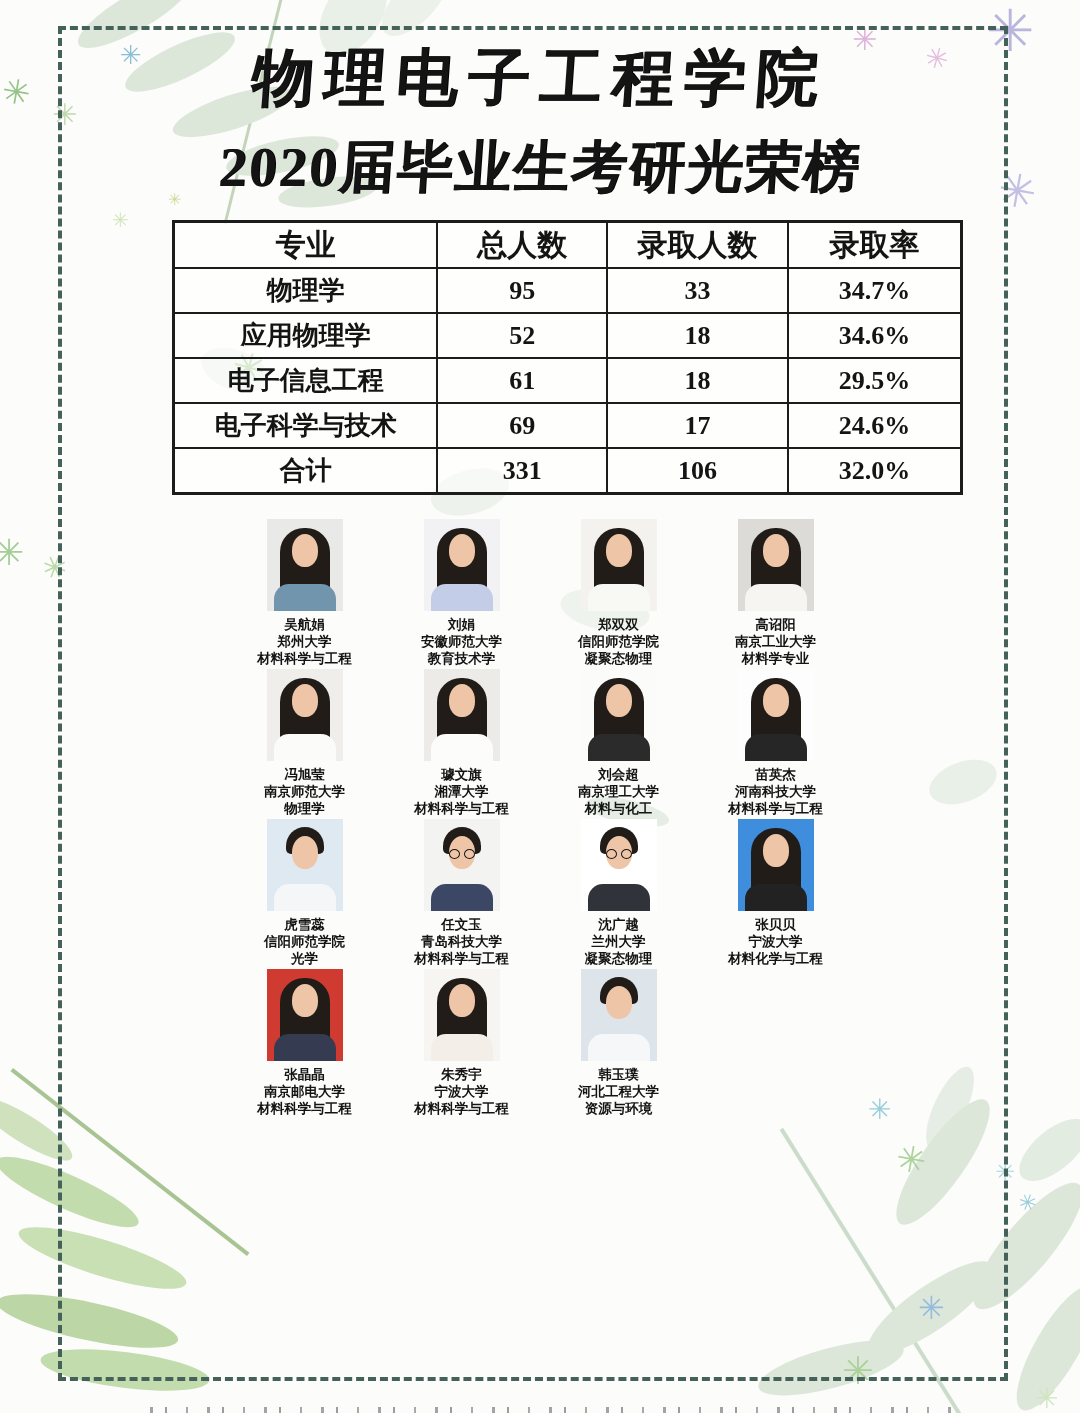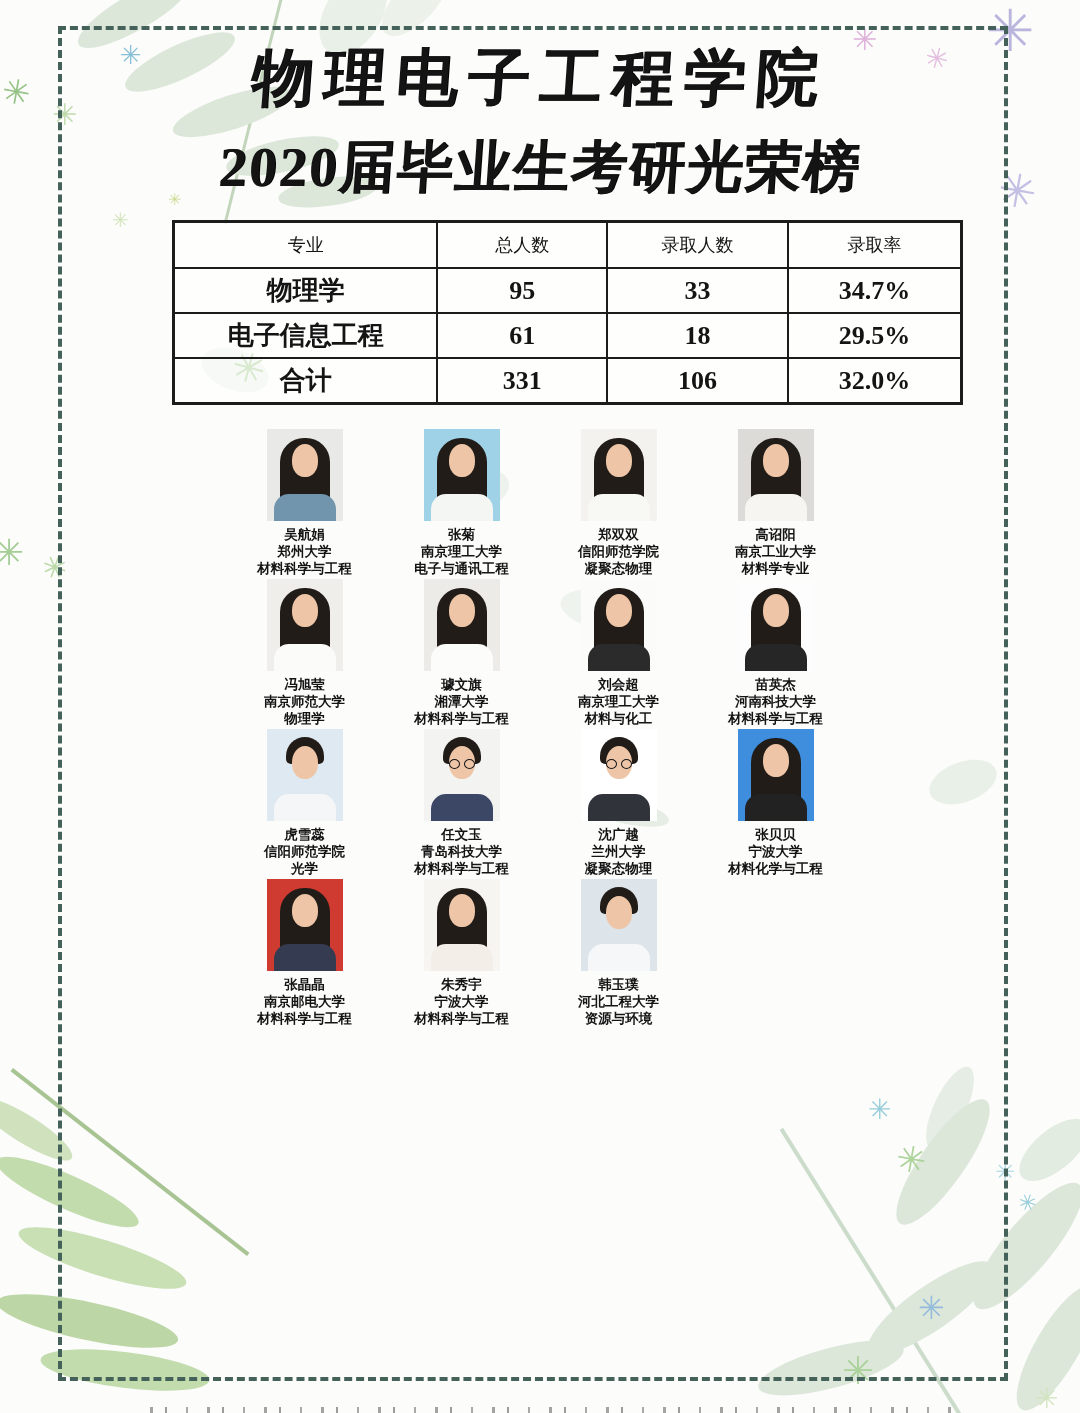--- a/index.html
+++ b/index.html
@@ -32,21 +32,21 @@
     letter-spacing:2px; transform:skewX(-4deg); text-shadow:1px 0 0 #000;
   }
   .para{
     width:820px; margin:16px auto 0; font-size:30px; line-height:37px;
     text-align:justify; text-indent:60px; font-weight:600;
   }
   .stats{
     margin:14px 0 0 172px; width:791px; border-collapse:collapse;
     text-align:center; border:3px solid #1c1c1c; background:rgba(255,255,255,.55);
   }
-  .stats th{border:2px solid #1c1c1c; height:42px; font-size:18px; font-weight:400;text-align:center;}
+  .stats th{border:2px solid #1c1c1c; height:42px; font-size:30px; font-weight:700;text-align:center;}
   .stats td{border:2px solid #1c1c1c; height:41px; font-size:26px; font-weight:600;}
   .stats .c0{width:33.5%;} .stats .c1{width:21.5%;} .stats .c2{width:23%;} .stats .c3{width:22%;}
   .outro{margin-top:20px;}
   
   .grid{
     margin-top:22px; display:grid; grid-template-columns:repeat(4,157px);
     justify-content:center;
   }
   .card{height:150px; display:flex; flex-direction:column; align-items:center;justify-content:flex-end;}
   .photo{position:relative; width:76px; height:92px; overflow:hidden; flex:none;}
@@ -147,26 +147,38 @@
         </tr>
       </thead>
       <tbody id="table-body">
           <tr>
             <td class="c0">物理学</td>
             <td class="c1">95</td>
             <td class="c2">33</td>
             <td class="c3">34.7%</td>
           </tr>
           <tr>
+            <td class="c0">应用物理学</td>
+            <td class="c1">52</td>
+            <td class="c2">18</td>
+            <td class="c3">34.6%</td>
+          </tr>
+          <tr>
             <td class="c0">电子信息工程</td>
             <td class="c1">61</td>
             <td class="c2">18</td>
             <td class="c3">29.5%</td>
           </tr>
           <tr>
+            <td class="c0">电子科学与技术</td>
+            <td class="c1">69</td>
+            <td class="c2">17</td>
+            <td class="c3">24.6%</td>
+          </tr>
+          <tr>
             <td class="c0">合计</td>
             <td class="c1">331</td>
             <td class="c2">106</td>
             <td class="c3">32.0%</td>
           </tr>
         </tbody>
     </table>
 
 
     <div id="students-grid" class="grid">
@@ -176,29 +188,29 @@
             <div class="face"></div>
             <div class="torso" style="background: rgb(113, 149, 173);"></div>
           </div>
           <div class="caption">
             <div>吴航娟</div>
             <div>郑州大学</div>
             <div>材料科学与工程</div>
           </div>
         </div>
         <div class="card">
-          <div class="photo long" style="background: rgb(159, 210, 230);">
-            <div class="hair long"></div>
-            <div class="face"></div>
-            <div class="torso" style="background: rgb(244, 246, 243);"></div>
-          </div>
-          <div class="caption">
-            <div>张菊</div>
-            <div>南京理工大学</div>
-            <div>电子与通讯工程</div>
+          <div class="photo long" style="background: rgb(242, 241, 244);">
+            <div class="hair long"></div>
+            <div class="face"></div>
+            <div class="torso" style="background: rgb(195, 205, 232);"></div>
+          </div>
+          <div class="caption">
+            <div>刘娟</div>
+            <div>安徽师范大学</div>
+            <div>教育技术学</div>
           </div>
         </div>
         <div class="card">
           <div class="photo long" style="background: rgb(243, 242, 238);">
             <div class="hair long"></div>
             <div class="face"></div>
             <div class="torso" style="background: rgb(248, 248, 245);"></div>
           </div>
           <div class="caption">
             <div>郑双双</div>

